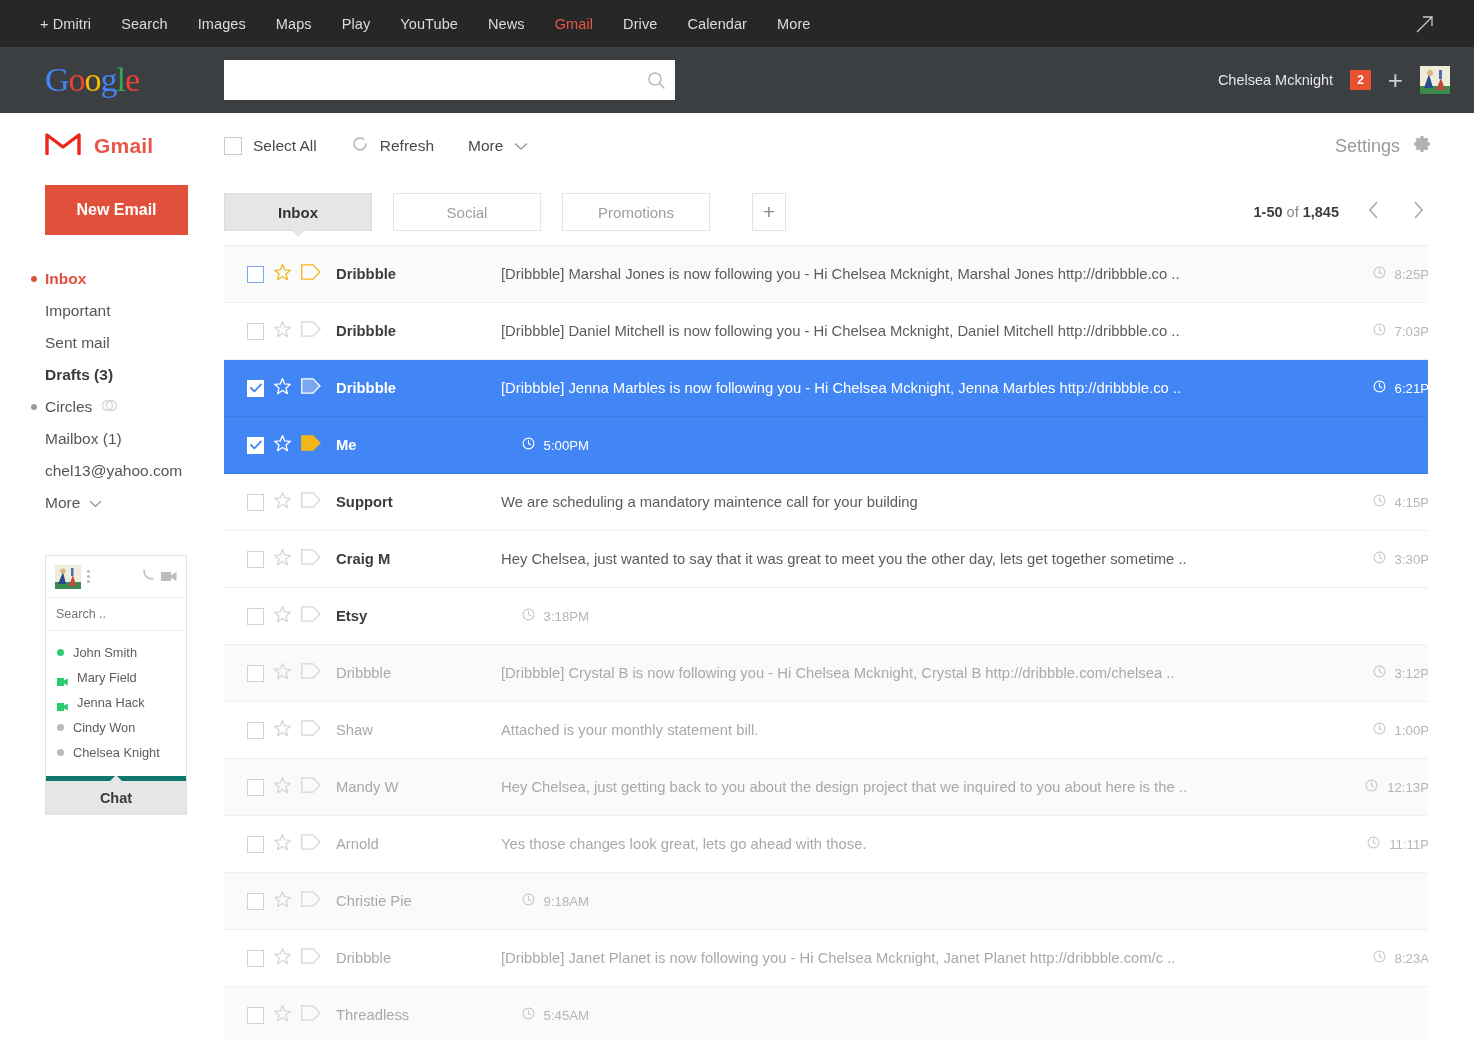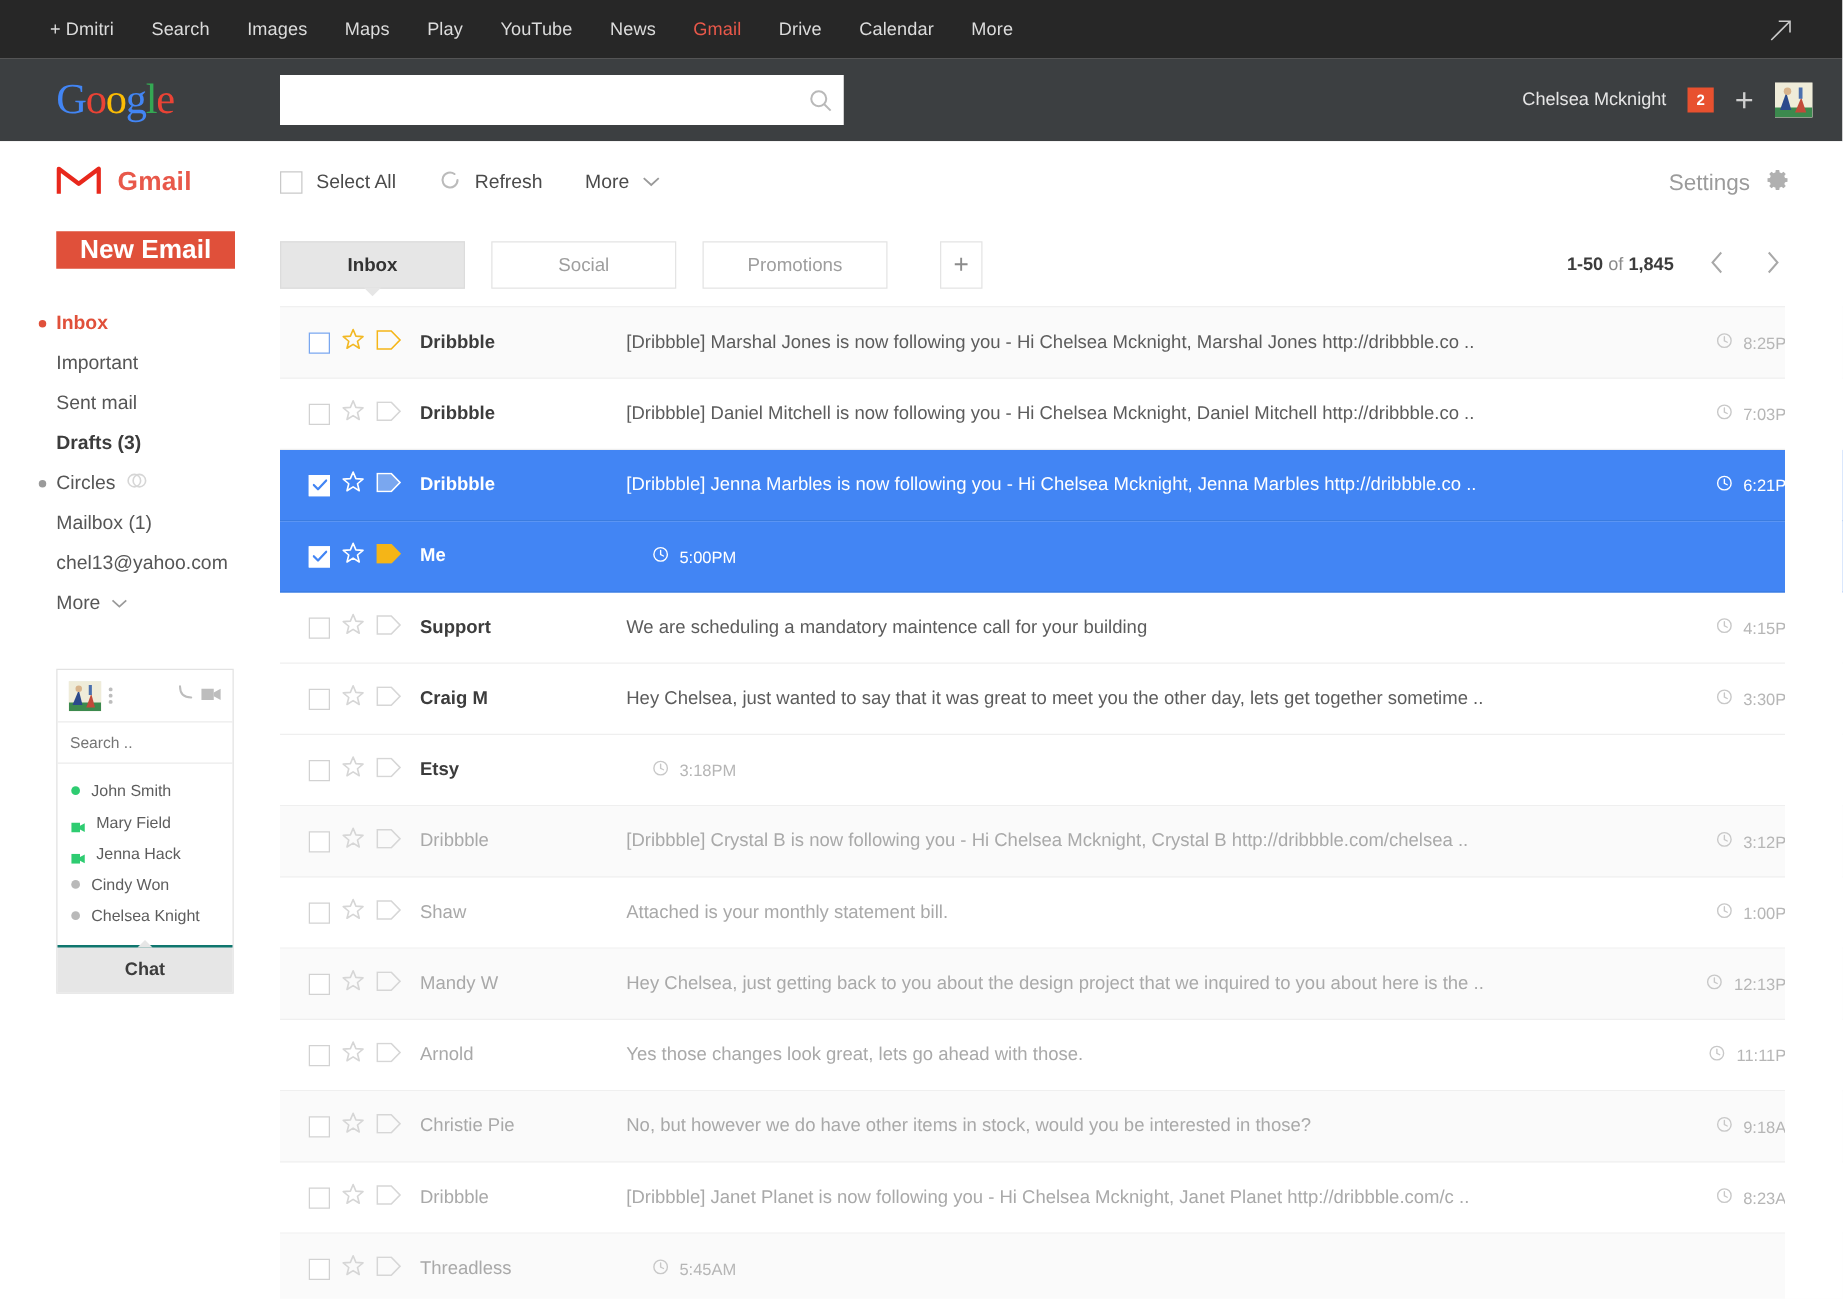--- a/index.html
+++ b/index.html
@@ -88,22 +88,22 @@
     position: absolute; right: 42px; display: flex; align-items: center; gap: 12px; cursor: pointer;
   }
   .settings-label { font-size: 18px; color: #9b9b9b; }
 
   
   .body { display: flex; height: 906px; }
 
   
   .sidebar { width: 224px; padding-left: 45px; padding-top: 6px; flex: none; }
   .newmail-btn {
-    width: 143px; height: 30px; background: #e0503a; color: #fff;
-    font-size: 21px; font-weight: bold; border: 0; cursor: pointer;
+    width: 143px; height: 50px; background: #e0503a; color: #fff;
+    font-size: 16px; font-weight: bold; border: 0; cursor: pointer;
     font-family: "Liberation Sans", sans-serif;
   }
   .navlist { margin-top: 28px; }
   .navrow {
     display: flex; align-items: center; height: 32px;
     font-size: 15.5px; color: #565656; cursor: pointer; position: relative;
   }
   .navrow.active { color: #e0503a; font-weight: bold; }
   .navrow.bold { color: #3c3c3c; font-weight: bold; }
   .navdot {
@@ -140,21 +140,21 @@
   .cw-row {
     display: flex; align-items: center; gap: 9px;
     height: 25px; padding-left: 11px; font-size: 12.8px; color: #5d5d5d; cursor: pointer;
   }
   .st-dot { width: 7px; height: 7px; border-radius: 50%; flex: none; }
   .st-cam { width: 11px; height: 8px; flex: none; }
   .cw-foot {
     background: #e6e6e6; height: 38px; display: flex;
     align-items: center; justify-content: center;
     font-size: 14.5px; color: #3c3c3c; font-weight: bold;
-    border-top: 2px solid #0f766e; cursor: pointer; position: relative;
+    border-top: 5px solid #0f766e; cursor: pointer; position: relative;
   }
   .cw-foot:before {
     content: ""; position: absolute; top: -6px; left: 50%;
     margin-left: -6px; width: 0; height: 0;
     border-left: 6px solid transparent; border-right: 6px solid transparent;
     border-bottom: 6px solid #e6e6e6;
   }
 
   
   .main { flex: 1; position: relative; }
@@ -678,21 +678,20 @@
           <div class="m-icons">
             <span class="m-check"></span>
             <span><svg width="19" height="19" viewBox="0 0 19 19">
                 <path d="M9.5 1.6 L11.7 6.9 L17.4 7.3 L13 11 L14.4 16.6 L9.5 13.5 L4.6 16.6 L6 11 L1.6 7.3 L7.3 6.9 Z" stroke="#d6d6d6" stroke-width="1.3" fill="none" stroke-linejoin="round"></path>
               </svg></span>
             <span><svg width="20" height="16" viewBox="0 0 20 16">
                 <path d="M0.8 0.8 L12 0.8 L19 8 L12 15.2 L0.8 15.2 Z" stroke="#d6d6d6" stroke-width="1.3" fill="none"></path>
               </svg></span>
           </div>
           <div class="m-sender">Christie Pie</div>
-          <div class="m-subject">No, but however we do have other items in stock, would you be interested in those?</div>
           <div class="m-time">
             <span><svg width="13" height="13" viewBox="0 0 13 13">
                 <circle cx="6.5" cy="6.5" r="5.4" stroke="#c8c8c8" stroke-width="1.1" fill="none"></circle>
                 <path d="M6.5 3.4 L6.5 6.6 L8.8 7.8" stroke="#c8c8c8" stroke-width="1.1" fill="none" stroke-linecap="round"></path>
               </svg></span>
             <span>9:18AM</span>
           </div>
         </div>
         <div class="mailrow">
           <div class="m-icons">

